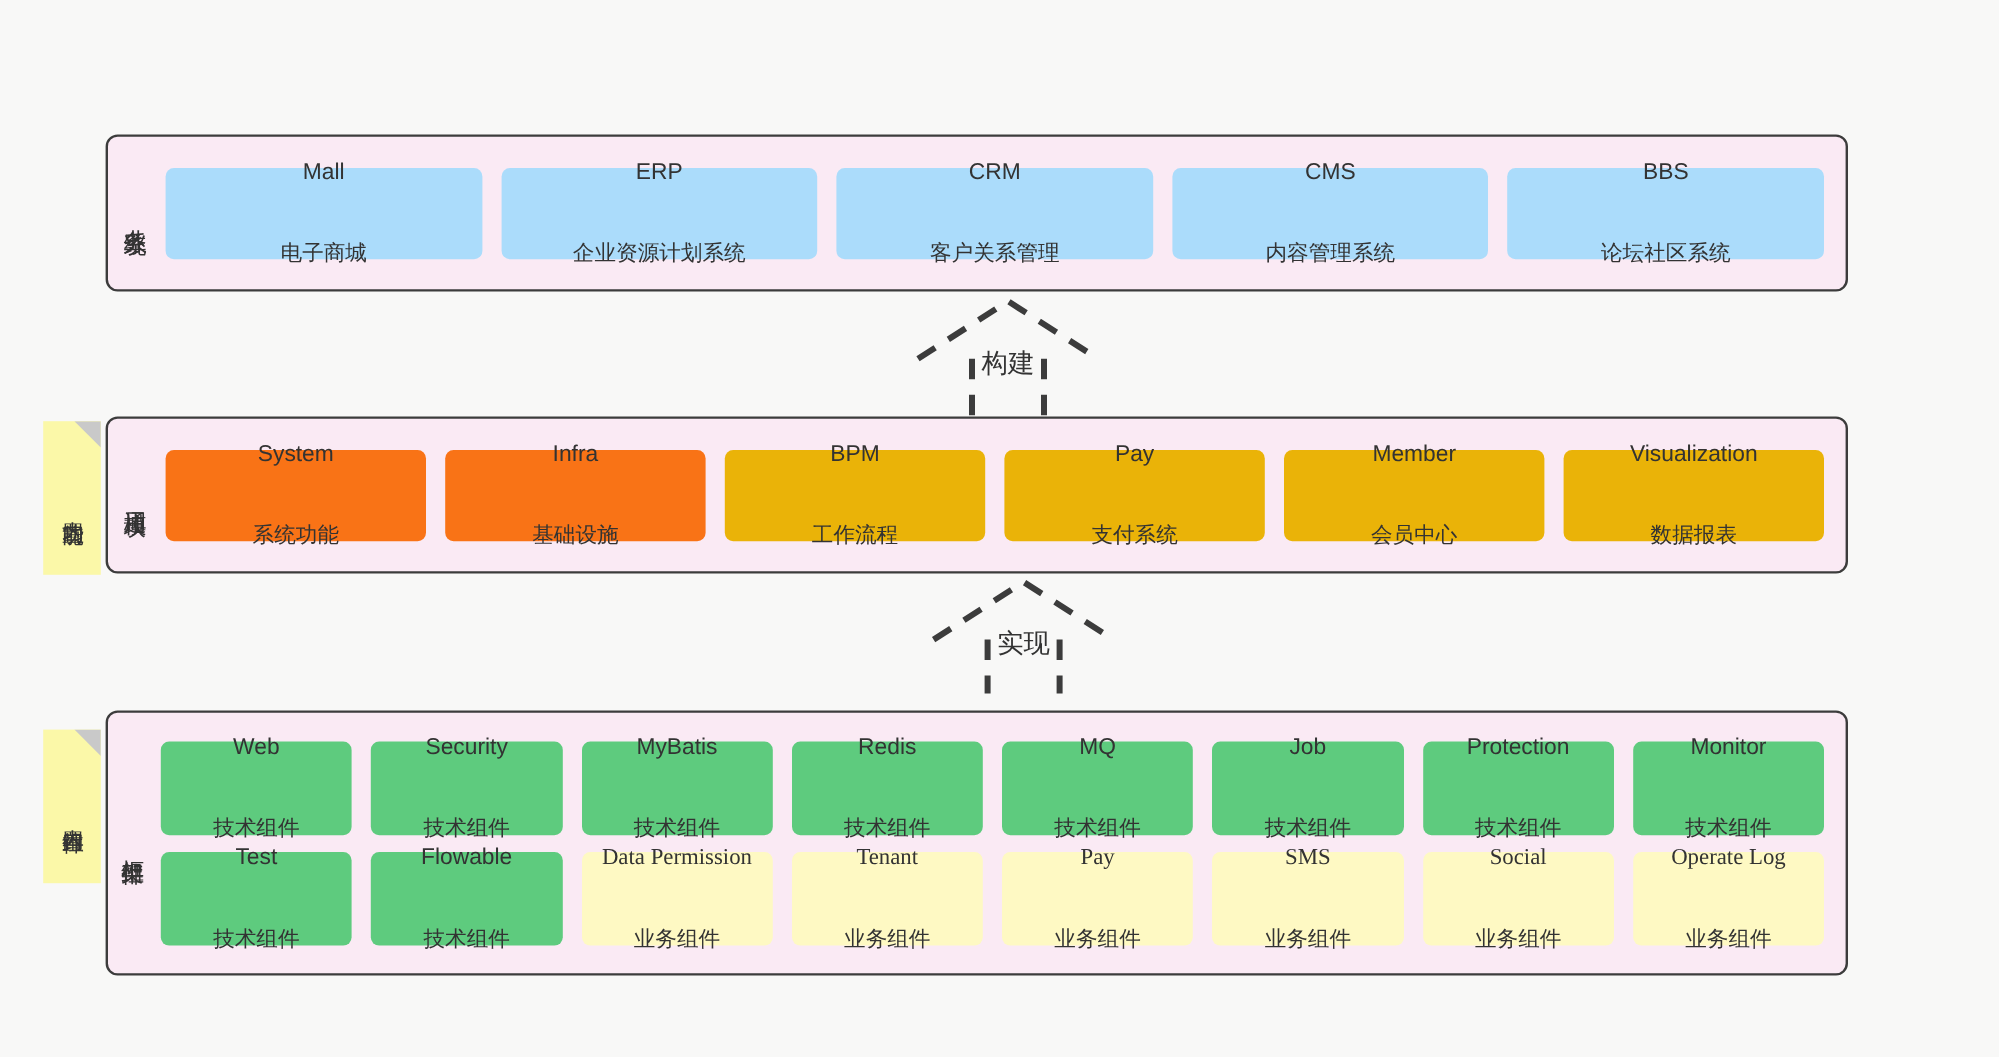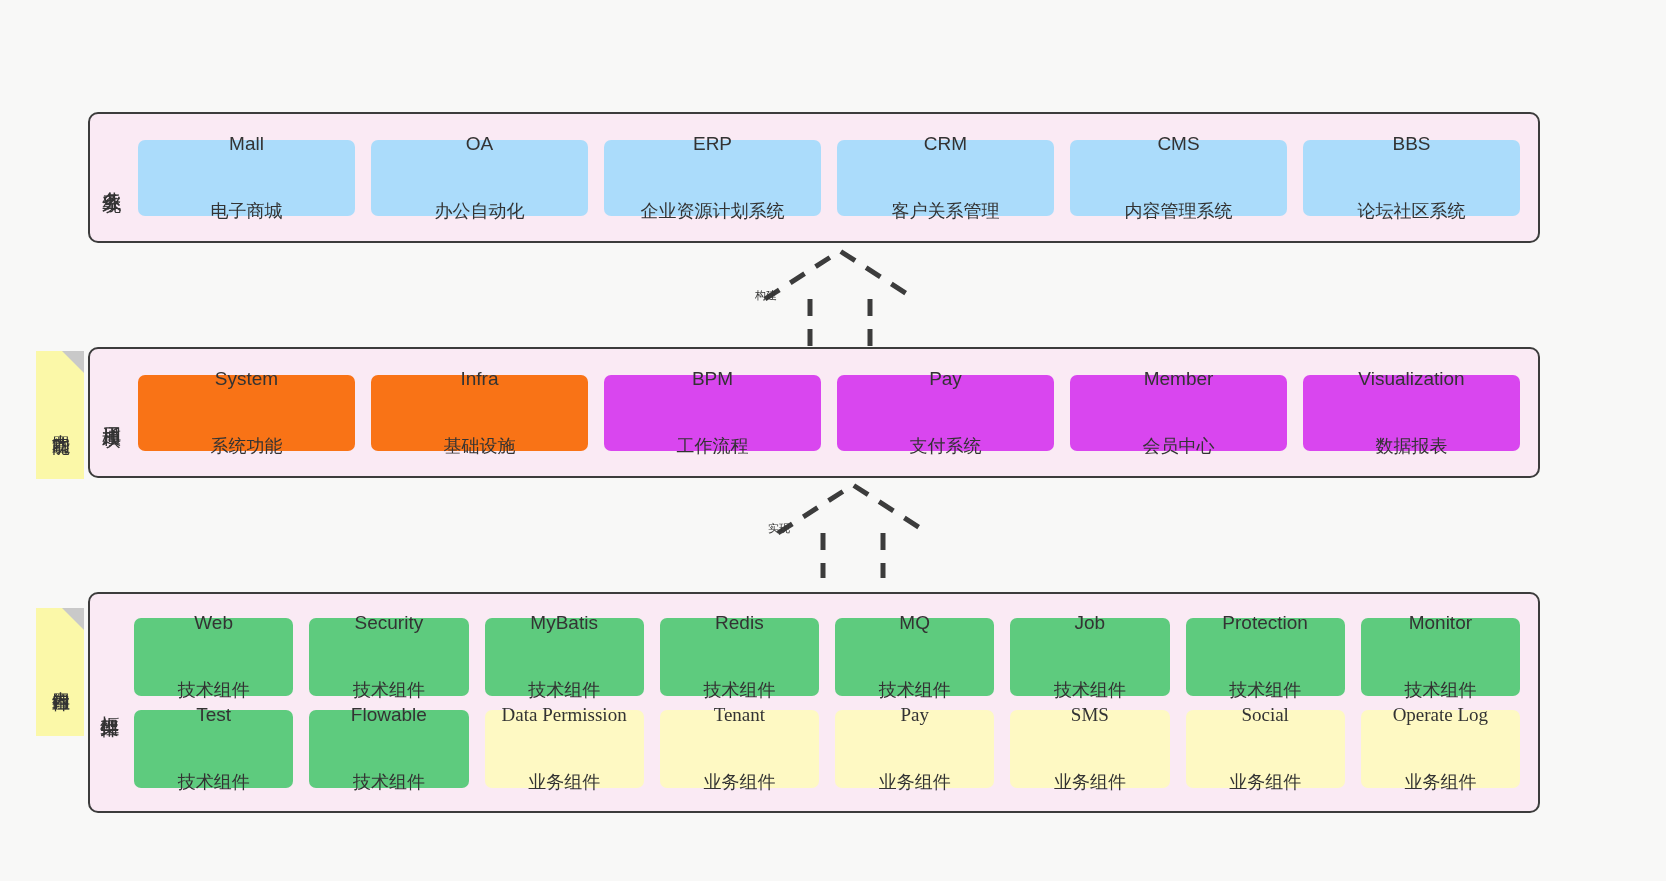--- a/index.html
+++ b/index.html
@@ -67,21 +67,21 @@
     text-align: center;
     line-height: 1.28;
     padding: 6px 8px;
     user-select: none;
   }
   .card .en { font-size: 19px; color: #333333; }
   .card .cn { font-size: 18px; color: #333333; margin-top: 44px; }
 
   .c-blue       { background: #abdcfb; }
   .c-red        { background: #f97316; }
-  .c-pink       { background: #d946ef; }
+  .c-pink       { background: #eab308; }
   .c-green      { background: #5ecb7e; }
   .c-lightgreen { background: #fef9c3; font-family: Liberation Serif, serif; }
 
   
   #layer-business  { left: 88px;  top: 112px; width: 1452px; height: 131px; }
   #layer-business .layer-body { padding-right: 18px; }
   #layer-business .card { height: 76px; }
 
   #layer-common    { left: 88px;  top: 347px; width: 1452px; height: 131px; }
   #layer-common .layer-body { padding-right: 18px; }
@@ -124,22 +124,22 @@
   #note-common-fn  { left: 36px; top: 351px; height: 128px; }
   #note-components { left: 36px; top: 608px; height: 128px; }
 
   
   .uml-arrow { position: absolute; }
   .uml-arrow svg { display: block; overflow: visible; }
   .uml-arrow .arrow-label {
     position: absolute;
     left: 0; top: 0;
     width: 100%;
-    text-align: left;
-    font-size: 11px;
+    text-align: center;
+    font-size: 22px;
     color: #333333;
     user-select: none;
     pointer-events: none;
   }
   #arrow-build  { left: 755px; top: 247px; width: 170px; height: 100px; }
   #arrow-build  .arrow-label { top: 41px; }
   #arrow-impl   { left: 768px; top: 481px; width: 170px; height: 97px; }
   #arrow-impl   .arrow-label { top: 40px; }
 </style>
 </head>
@@ -149,24 +149,20 @@
 
   <div class="layer" id="layer-business">
     <div class="layer-title">业务系统</div>
     <div class="layer-body">
       <div class="row">
         <div class="card c-blue">
           <span class="en">Mall</span>
           <span class="cn">电子商城</span>
         </div>
         <div class="card c-blue">
-          <span class="en">OA</span>
-          <span class="cn">办公自动化</span>
-        </div>
-        <div class="card c-blue">
           <span class="en">ERP</span>
           <span class="cn">企业资源计划系统</span>
         </div>
         <div class="card c-blue">
           <span class="en">CRM</span>
           <span class="cn">客户关系管理</span>
         </div>
         <div class="card c-blue">
           <span class="en">CMS</span>
           <span class="cn">内容管理系统</span>

